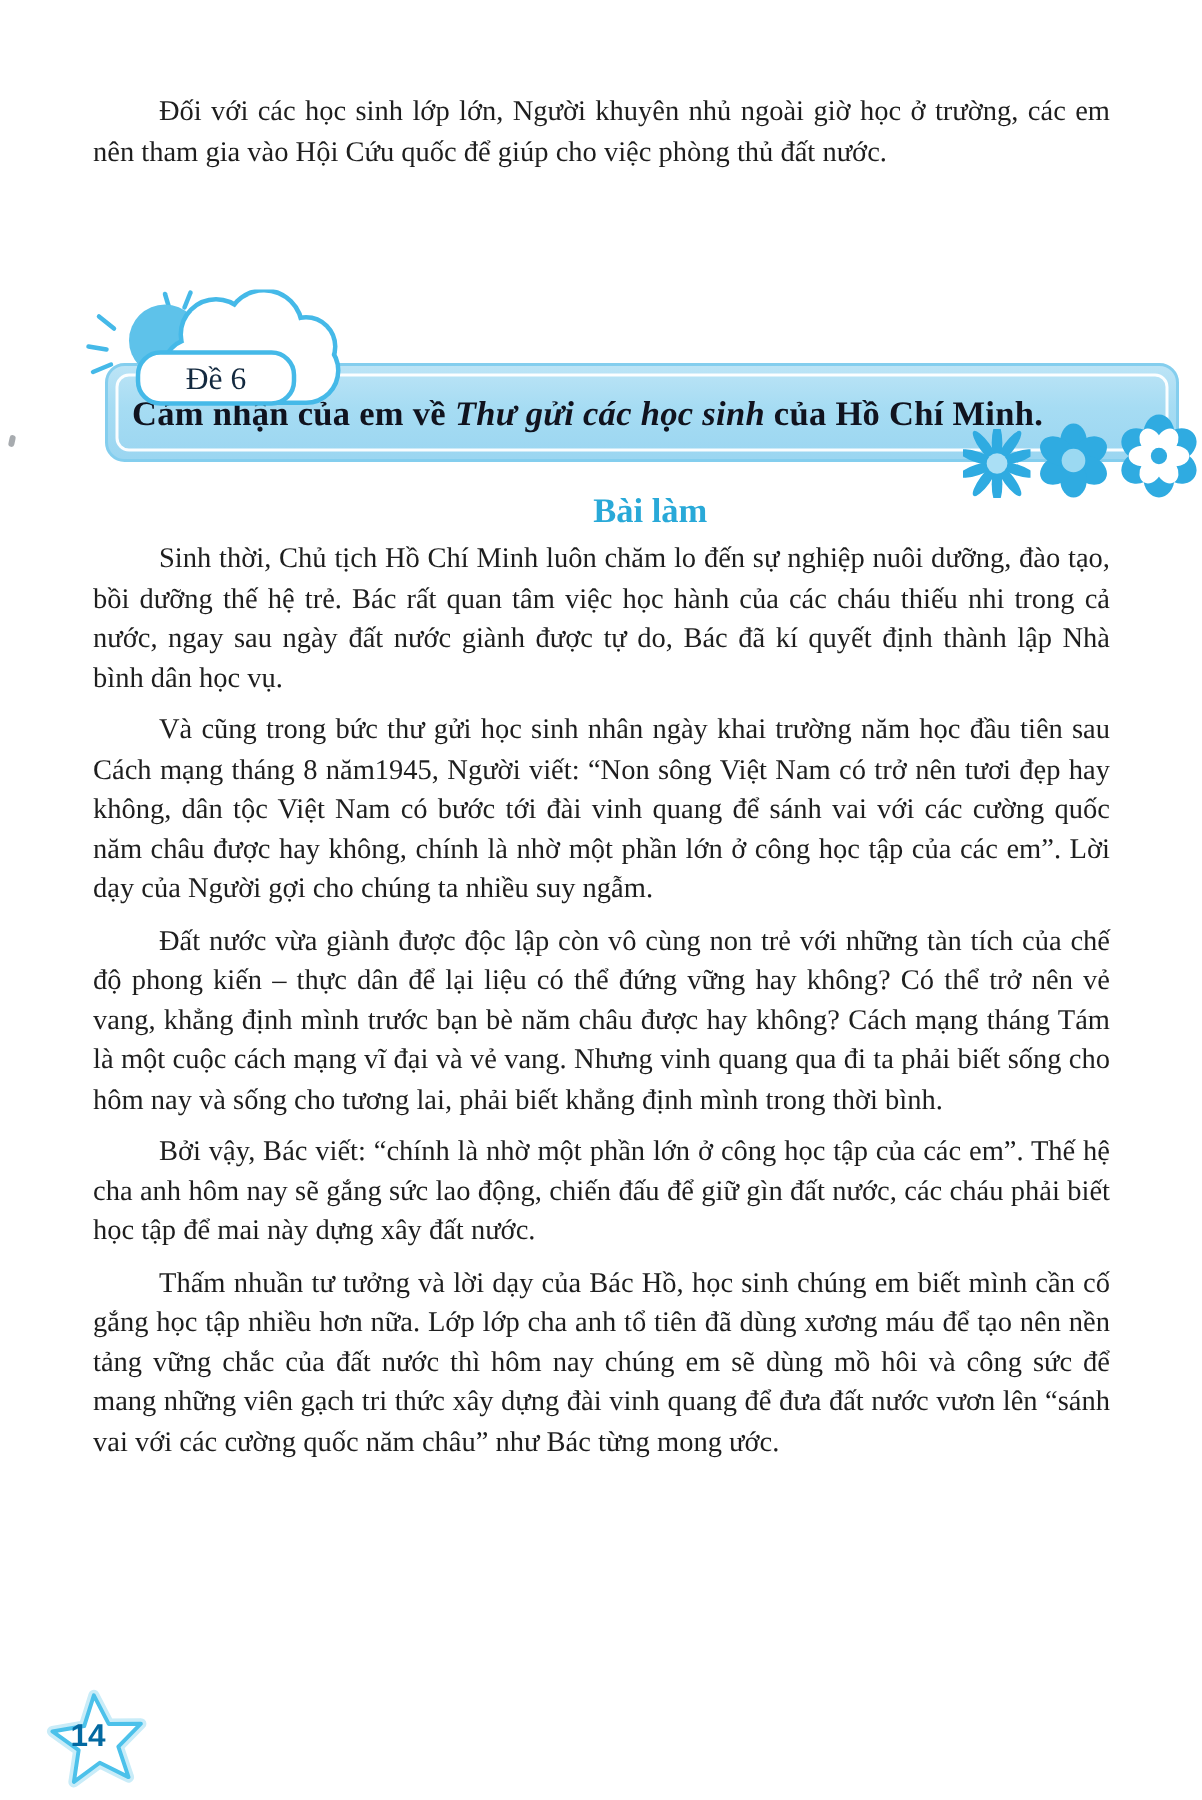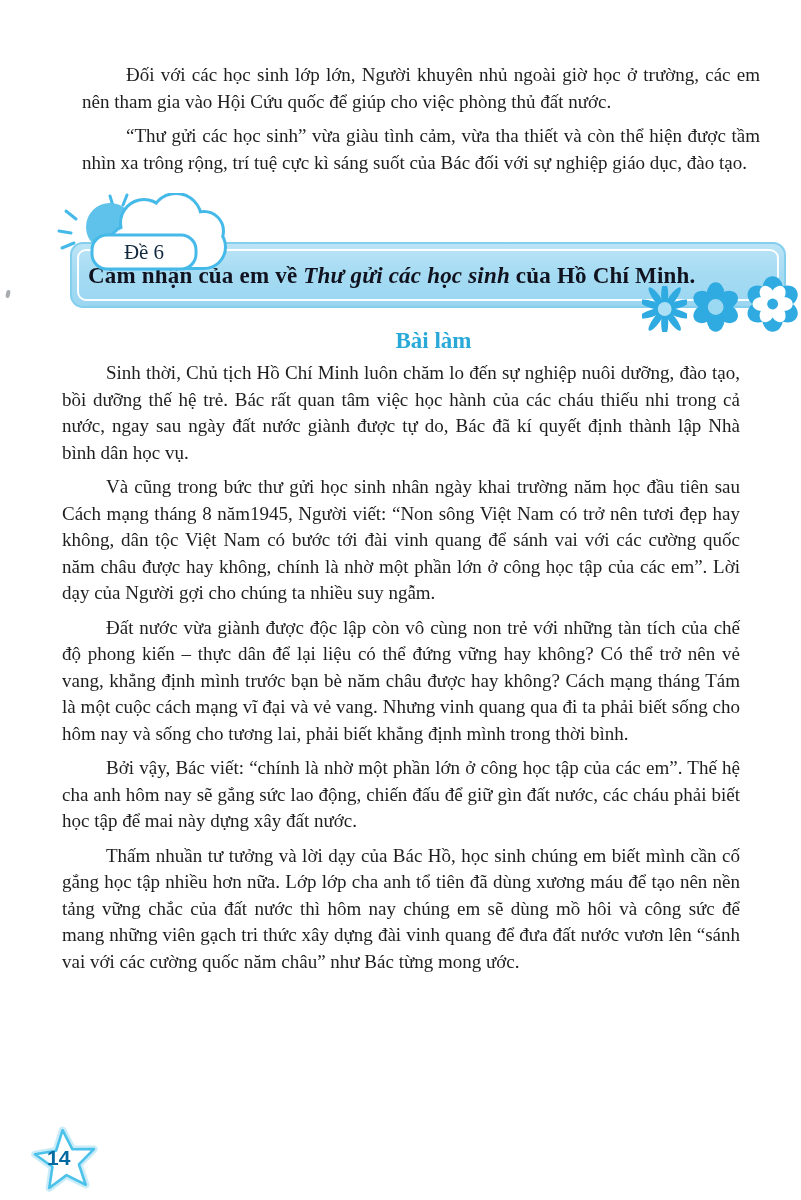--- a/index.html
+++ b/index.html
@@ -7,21 +7,21 @@
     position: relative;
     width: 801px;
     height: 1200px;
     background: #ffffff;
     overflow: hidden;
     font-family: "Liberation Serif", serif;
     color: #1f1f1f;
   }
   
   .textblock { position: absolute; left: 62px; width: 678px; }
-  .intro { top: 62px; margin-left: 20px; }
+  .intro { top: 62px; }
   .essay { top: 360px; }
   .textblock p {
     margin: 0 0 8px 0;
     font-size: 19px;
     line-height: 26.5px;
     text-align: justify;
     text-indent: 44px;
     color: #1e1e1e;
   }
   
@@ -81,21 +81,20 @@
     transform: rotate(12deg);
   }
 </style>
 </head>
 <body>
 
 <div class="page">
 
   <section class="textblock intro">
     <p>Đối với các học sinh lớp lớn, Người khuyên nhủ ngoài giờ học ở trường, các em nên tham gia vào Hội Cứu quốc để giúp cho việc phòng thủ đất nước.</p>
-    <p>“Thư gửi các học sinh” vừa giàu tình cảm, vừa tha thiết và còn thể hiện được tầm nhìn xa trông rộng, trí tuệ cực kì sáng suốt của Bác đối với sự nghiệp giáo dục, đào tạo.</p>
   </section>
 
   <div class="banner">
     <div class="banner-inner"></div>
     <p class="banner-title"><span>Cảm nhận của em về </span><em>Thư gửi các học sinh</em><span> của Hồ Chí Minh.</span></p>
   </div>
 
   <div class="cloud">
     <svg width="190" height="82" viewBox="0 0 190 82">
 

